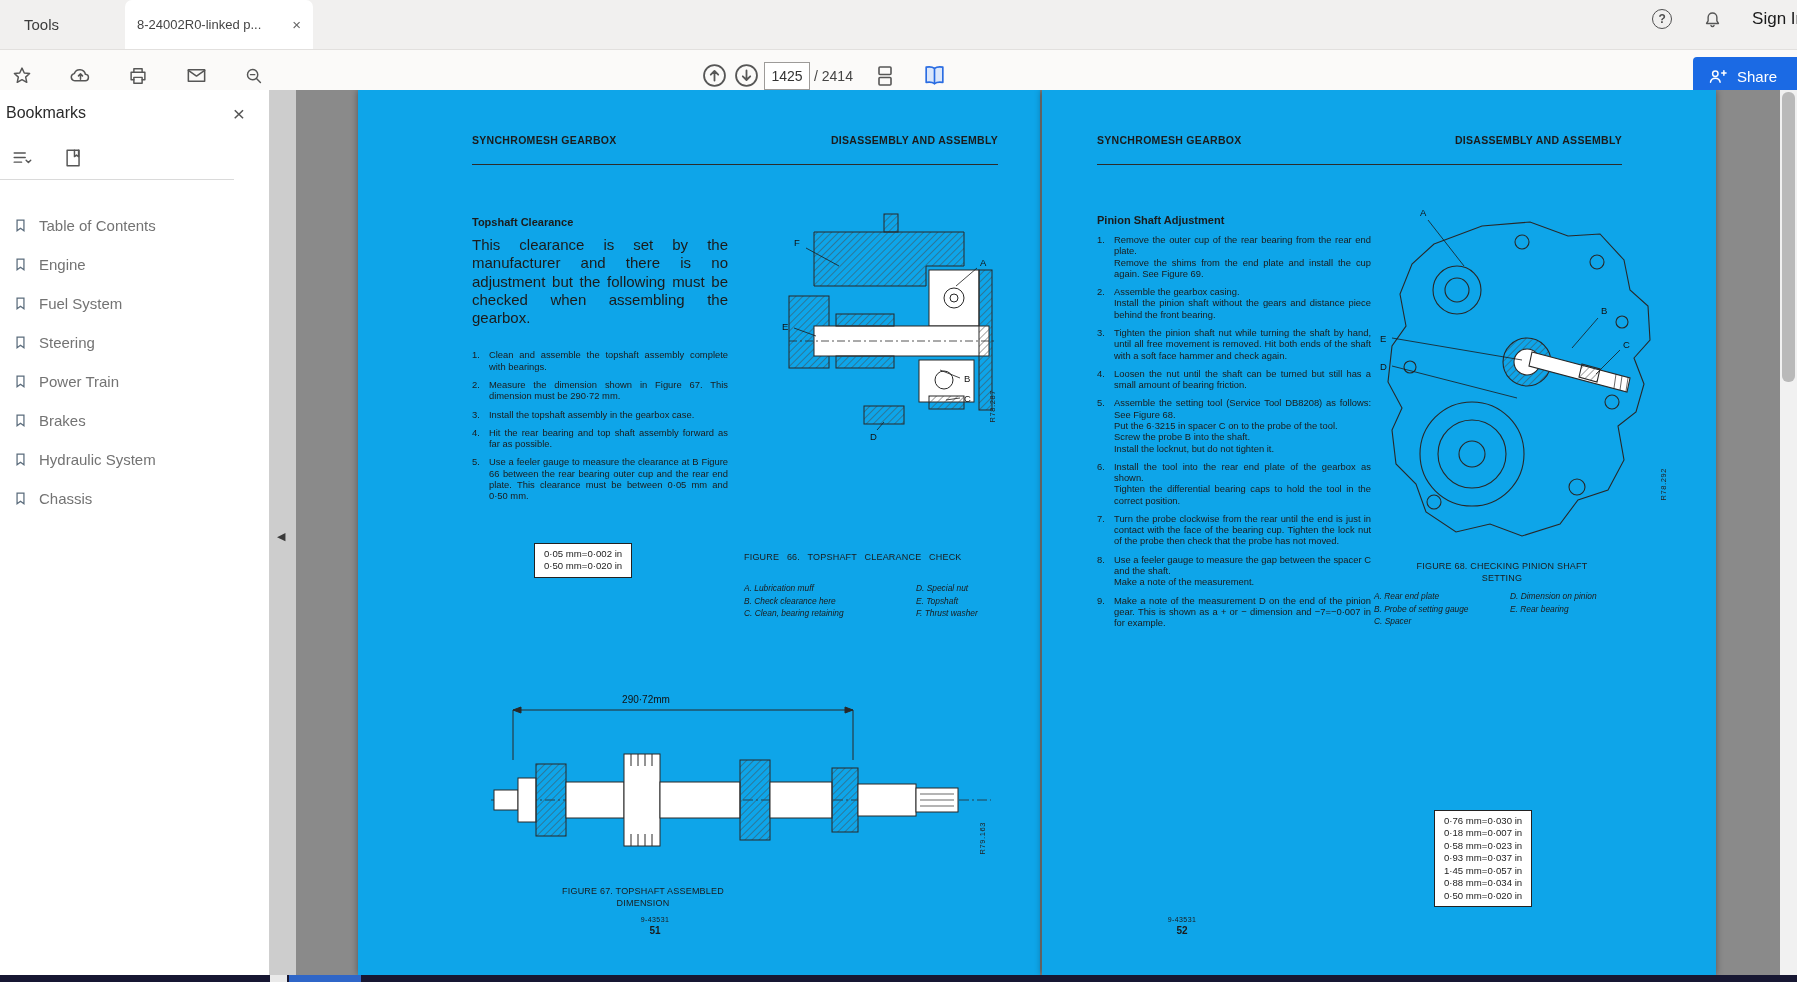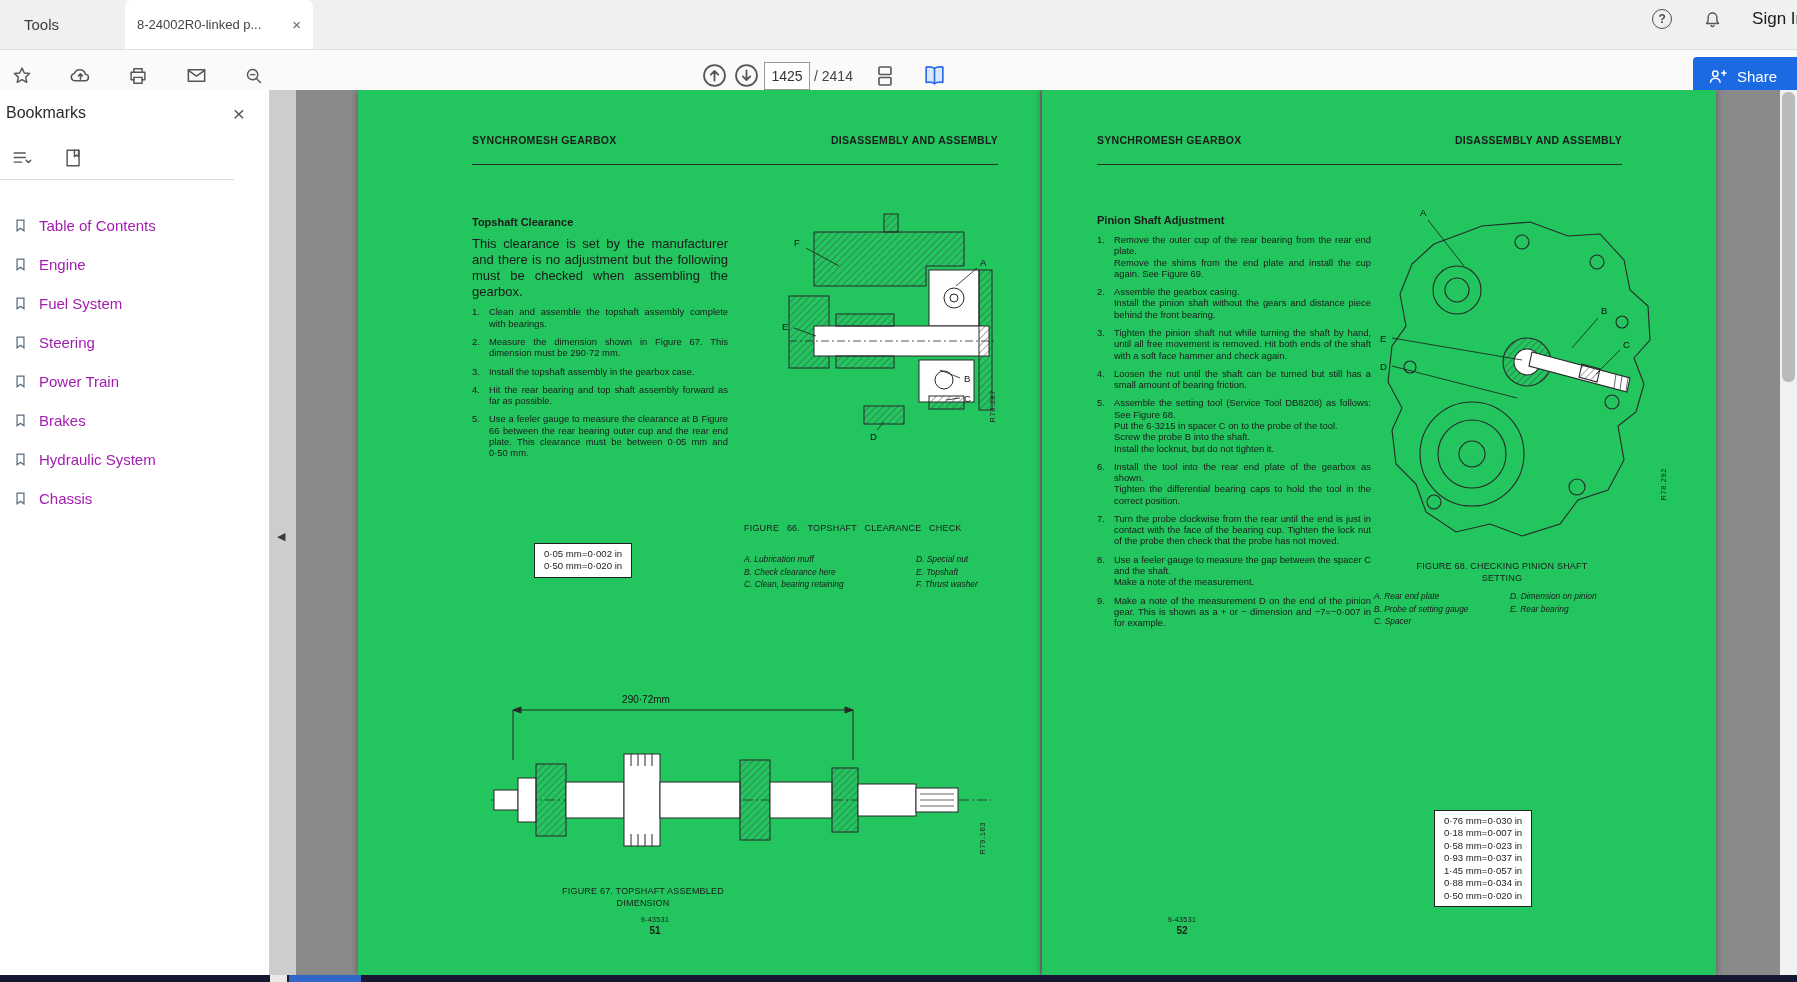--- a/index.html
+++ b/index.html
@@ -28,38 +28,38 @@
   .ic-w{stroke:#fff;fill:none;stroke-width:1.7;stroke-linecap:round;stroke-linejoin:round}
   .ic-b{stroke:#2a6ce2;stroke-width:1.6;stroke-linecap:round;stroke-linejoin:round}
 
   
   .main{position:absolute;top:90px;left:0;right:0;bottom:7px;display:flex}
   .sidebar{width:270px;background:#fff;border-right:1px solid #cfcfcf;flex:none;position:relative}
   .sidebar-header{height:46px;display:flex;align-items:center;justify-content:space-between;padding:0 24px 0 6px;font-size:16px;color:#2b2b2b}
   .panel-close{font-size:21px;color:#555;line-height:1}
   .sidebar-tools{height:44px;display:flex;align-items:center;gap:24px;padding-left:8px;border-bottom:1px solid #dadada;width:234px}
   .bookmark-list{margin-top:26px}
-  .bm-item{height:39px;display:flex;align-items:center;gap:11px;padding-left:13px;font-size:15px;color:#a21caf;cursor:default}
+  .bm-item{height:39px;display:flex;align-items:center;gap:11px;padding-left:13px;font-size:15px;color:#737373;cursor:default}
   .bm-ic{stroke:#5b6c7c;fill:none;stroke-width:2;flex:none}
 
   .viewport{flex:1;position:relative;background:#8a8a8a;overflow:hidden}
   .strip{position:absolute;left:0;top:0;width:26px;height:100%;background:#cdcdcd}
   .collapse-handle{position:absolute;left:7px;top:440px;font-size:11px;color:#3a3a3a}
   .scrollbar{position:absolute;right:0;top:0;width:17px;height:100%;background:#f1f1f1}
   .scroll-thumb{position:absolute;left:2px;right:2px;top:2px;height:290px;background:#b9b9b9;border-radius:6px}
 
   
-  .page{position:absolute;top:0;height:100%;background:#22c55e;box-shadow:0 0 7px rgba(0,0,0,.4)}
+  .page{position:absolute;top:0;height:100%;background:#0ea5e9;box-shadow:0 0 7px rgba(0,0,0,.4)}
   .page-l{left:88px;width:682px}
   .page-r{left:772px;width:674px}
   .m{position:absolute;color:#1b1b1b}
   .m-headrow{display:flex;justify-content:space-between;font-size:10.5px;font-weight:bold;letter-spacing:.3px}
   .m-rule{position:absolute;height:1px;background:#2c2c2c}
   .m-title{font-size:11px;font-weight:bold;margin-bottom:8px}
-  .m-body{font-size:13px;line-height:1.22;text-align:justify;margin-bottom:7px}
+  .m-body{font-size:15px;line-height:1.22;text-align:justify;margin-bottom:22px}
   .step{display:flex;margin-bottom:7px}
   .step-num{width:17px;flex:none;font-size:9.4px;line-height:1.2}
   .step-text{flex:1;font-size:9.4px;line-height:1.2;text-align:justify;white-space:pre-line}
   .dim-box{border:1px solid #222;background:#fff;padding:4px 9px;font-size:9.6px;line-height:1.3}
   .caption{font-size:9px;letter-spacing:.2px;word-spacing:5px}
   .cap-center{font-size:9px;letter-spacing:.2px;text-align:center;line-height:1.35}
   .legend{display:flex;font-size:8.4px;font-style:italic;line-height:1.5}
   .legend .lcol1{width:172px}
   .legend-r .lcol1{width:136px}
   .footer{text-align:center}
@@ -321,21 +321,21 @@
             <line x1="216" y1="192" x2="202" y2="194"></line>
             <line x1="133" y1="224" x2="140" y2="216"></line>
           </g>
           <text class="fig-callout" x="50" y="40">F</text>
           <text class="fig-callout" x="236" y="60">A</text>
           <text class="fig-callout" x="38" y="124">E</text>
           <text class="fig-callout" x="220" y="176">B</text>
           <text class="fig-callout" x="220" y="196">C</text>
           <text class="fig-callout" x="126" y="234">D</text>
         </svg>
-        <div class="caption" style="margin-top:1px">FIGURE 66. TOPSHAFT CLEARANCE CHECK</div>
+        <div class="caption" style="margin-top:30px">FIGURE 66. TOPSHAFT CLEARANCE CHECK</div>
         <div class="legend" style="margin-top:20px">
           <div class="lcol1">
             <div>A. Lubrication muff</div>
             <div>B. Check clearance here</div>
             <div>C. Clean, bearing retaining</div>
           </div>
           <div>
             <div>D. Special nut</div>
             <div>E. Topshaft</div>
             <div>F. Thrust washer</div>

